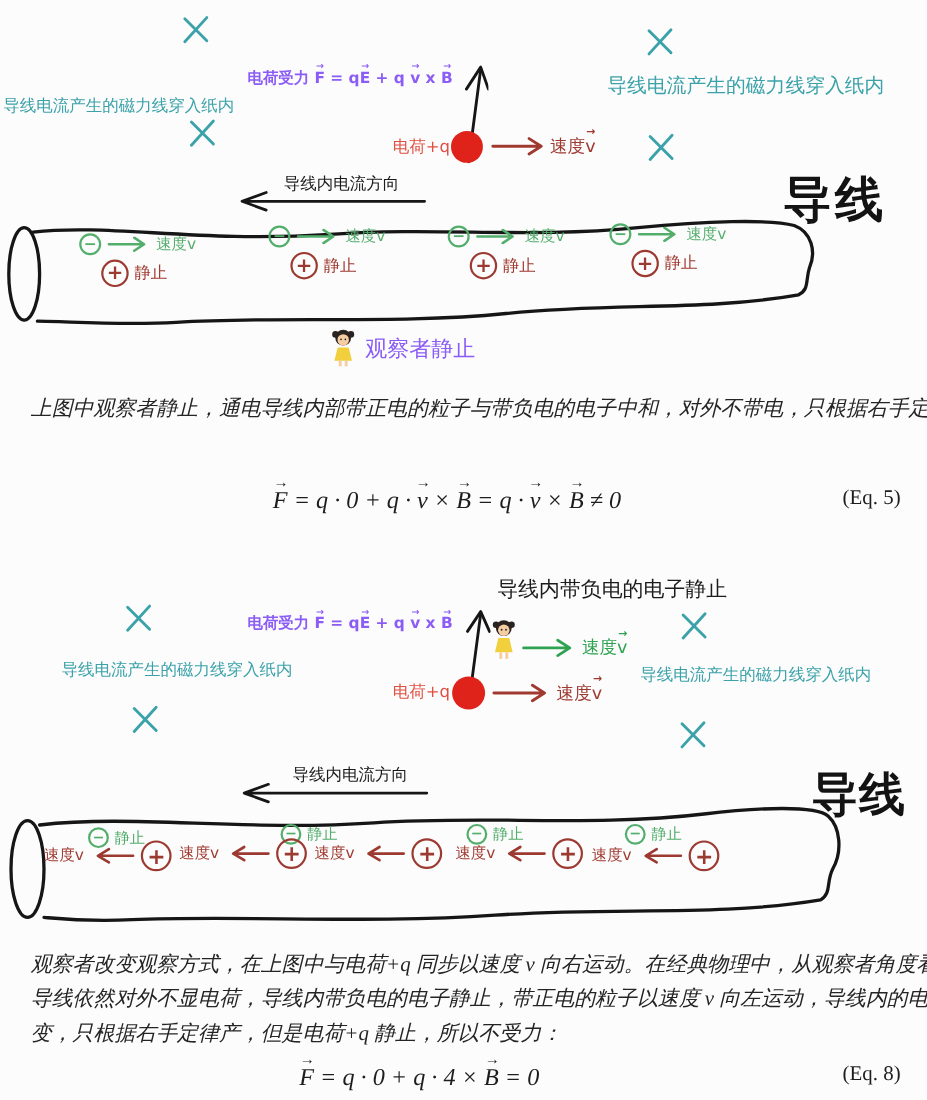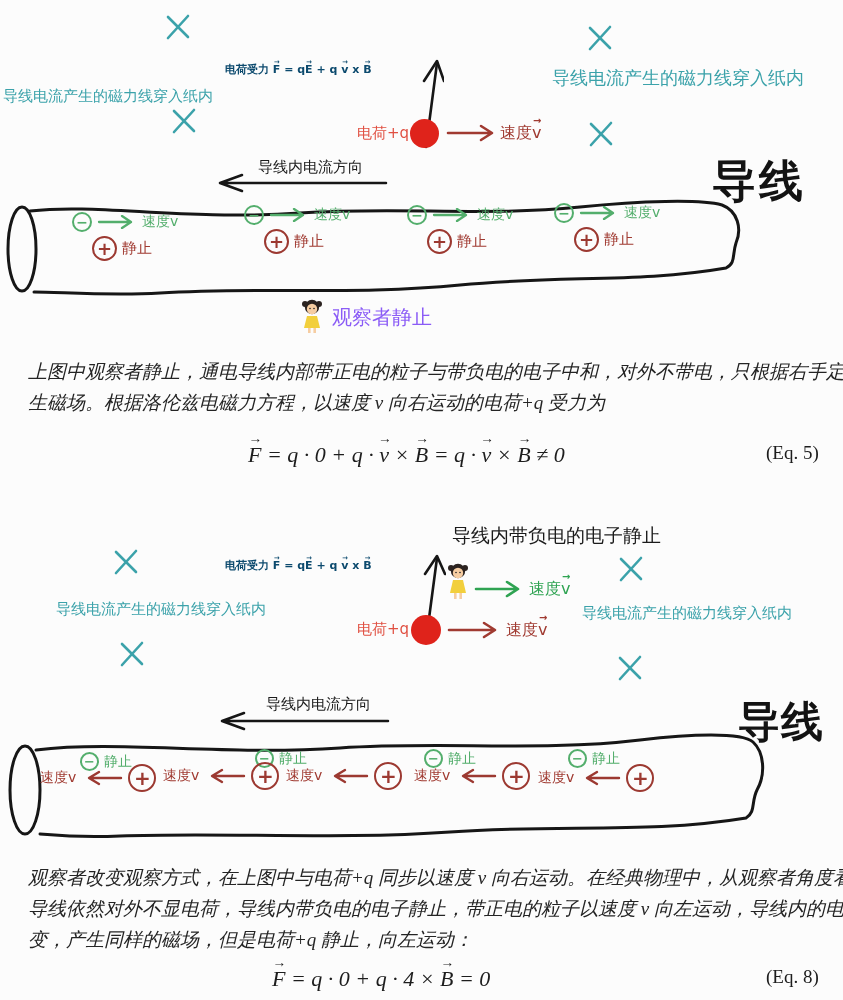--- a/index.html
+++ b/index.html
@@ -2,21 +2,21 @@
 <html><head>
 <meta charset="utf-8">
 <style>
   html,body{margin:0;padding:0;}
   body{width:843px;height:1000px;position:relative;background:#fcfcfc;
        font-family:"DejaVu Sans","Liberation Sans",sans-serif;color:#1b1b1b;overflow:hidden;}
   .abs{position:absolute;white-space:nowrap;}
   .teal{color:#3BA2AA;}
   .sans15{font-size:15px;}
   .xmark{position:absolute;}
-  .formula{font-size:11px;font-weight:600;color:#0c4a6e;padding-top:10px;}
+  .formula{font-size:14px;font-weight:600;color:#8b5cf6;padding-top:10px;}
   .vec{position:relative;display:inline-block;}
   .vec::after{content:"→";position:absolute;left:50%;top:-0.78em;transform:translateX(-45%);
               font-size:0.62em;font-style:normal;font-weight:bold;}
   .redlbl{color:#E05042;font-size:15px;}
   .dkred{color:#A03A31;}
   .grn{color:#53AE6C;}
   .charge-dot{position:absolute;border-radius:50%;background:#DF231B;}
   .bigwire{font-size:44px;font-weight:600;color:#131313;letter-spacing:3px;}
   .circ{display:inline-flex;align-items:center;justify-content:center;border-radius:50%;
         box-sizing:border-box;flex:0 0 auto;font-weight:bold;line-height:1;}
@@ -137,21 +137,20 @@
   <circle cx="10" cy="10.5" r="0.8" fill="#222"></circle>
     <circle cx="14" cy="10.5" r="0.8" fill="#222"></circle>
   <path d="M7 18 L17 18 L20 30 L4 30 Z" fill="#f2cf3c"></path>
   <rect x="8" y="30" width="2.6" height="5" fill="#f6cda2"></rect>
     <rect x="13.4" y="30" width="2.6" height="5" fill="#f6cda2"></rect>
 </svg>
 <div class="abs obs-label" style="left:332px;top:304px">观察者静止</div>
 
 <div class="abs para" style="left:28px;top:356px;width:802px">
   <div>上图中观察者静止，通电导线内部带正电的粒子与带负电的电子中和，对外不带电，只根据右手定律产</div>
-  <div>生磁场。根据洛伦兹电磁力方程，以速度 v 向右运动的电荷+q 受力为</div>
 </div>
 
 <div class="abs eq" style="left:248px;top:432px"><span class="vec">F</span><span> = q · 0 + q · </span><span class="vec">v</span><span> × </span><span class="vec">B</span><span> =  q · </span><span class="vec">v</span><span> × </span><span class="vec">B</span><span> ≠ 0</span></div>
 <div class="abs eqtag" style="left:766px;top:442px">(Eq.  5)</div>
 
 <div class="abs" style="left:452px;top:523px;font-size:19px">导线内带负电的电子静止</div>
 
 <svg class="xmark" style="left:111px;top:547px" width="30" height="30">
     <path d="M5 5 L25 25 M25 4 L5 26" stroke="#3BA2AA" stroke-width="2.6" stroke-linecap="round" fill="none"></path>
   </svg>
@@ -259,17 +258,17 @@
   <span class="dkred" style="font-size:14px">速度v</span>
   <svg width="42" height="16">
       <path d="M40 8 L10 8 M18 2 L8 8 L18 14" stroke="#9C3931" stroke-width="2.4" fill="none" stroke-linecap="round" stroke-linejoin="round"></path>
     </svg>
   <span class="circ cplus" style="width:28px;height:28px;font-size:20px">+</span>
   </div>
 
 <div class="abs para" style="left:28px;top:862px;width:802px">
   <div>观察者改变观察方式，在上图中与电荷+q 同步以速度 v 向右运动。在经典物理中，从观察者角度看，</div>
   <div>导线依然对外不显电荷，导线内带负电的电子静止，带正电的粒子以速度 v 向左运动，导线内的电流不</div>
-  <div>变，产生同样的磁场，但是电荷+q 静止，向左运动：</div>
+  <div>变，只根据右手定律产，但是电荷+q 静止，所以不受力：</div>
 </div>
 
 <div class="abs eq" style="left:272px;top:956px"><span class="vec">F</span><span> = q · 0 + q · 4 × </span><span class="vec">B</span><span> =  0</span></div>
 <div class="abs eqtag" style="left:766px;top:966px">(Eq.  8)</div>
 
 </body></html>

